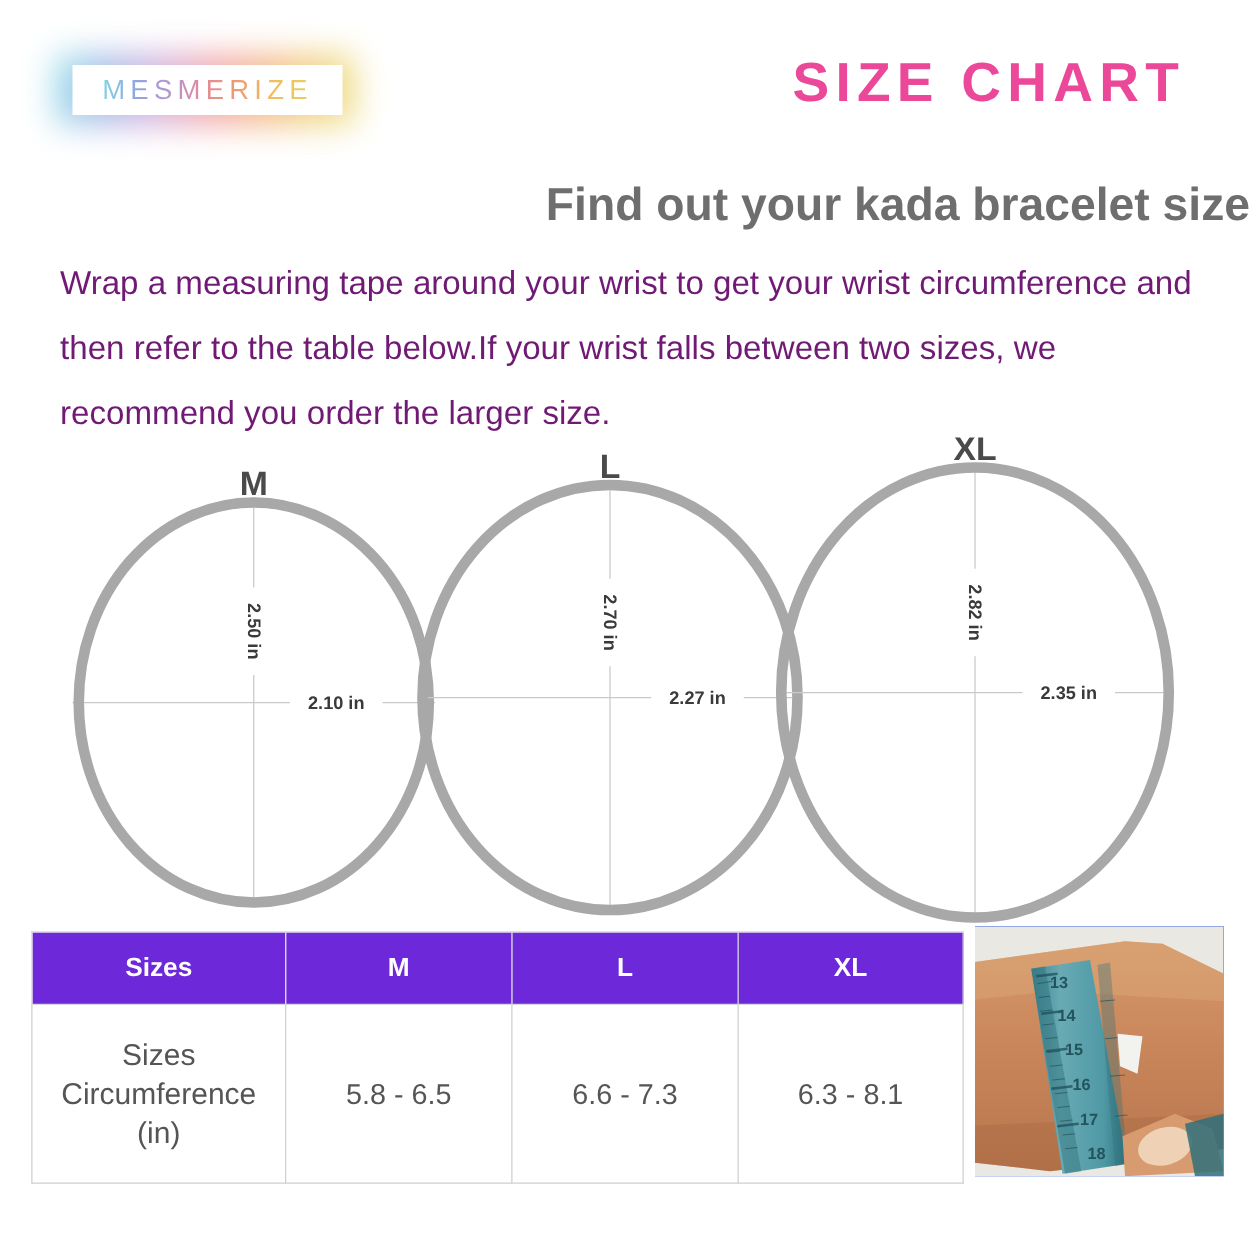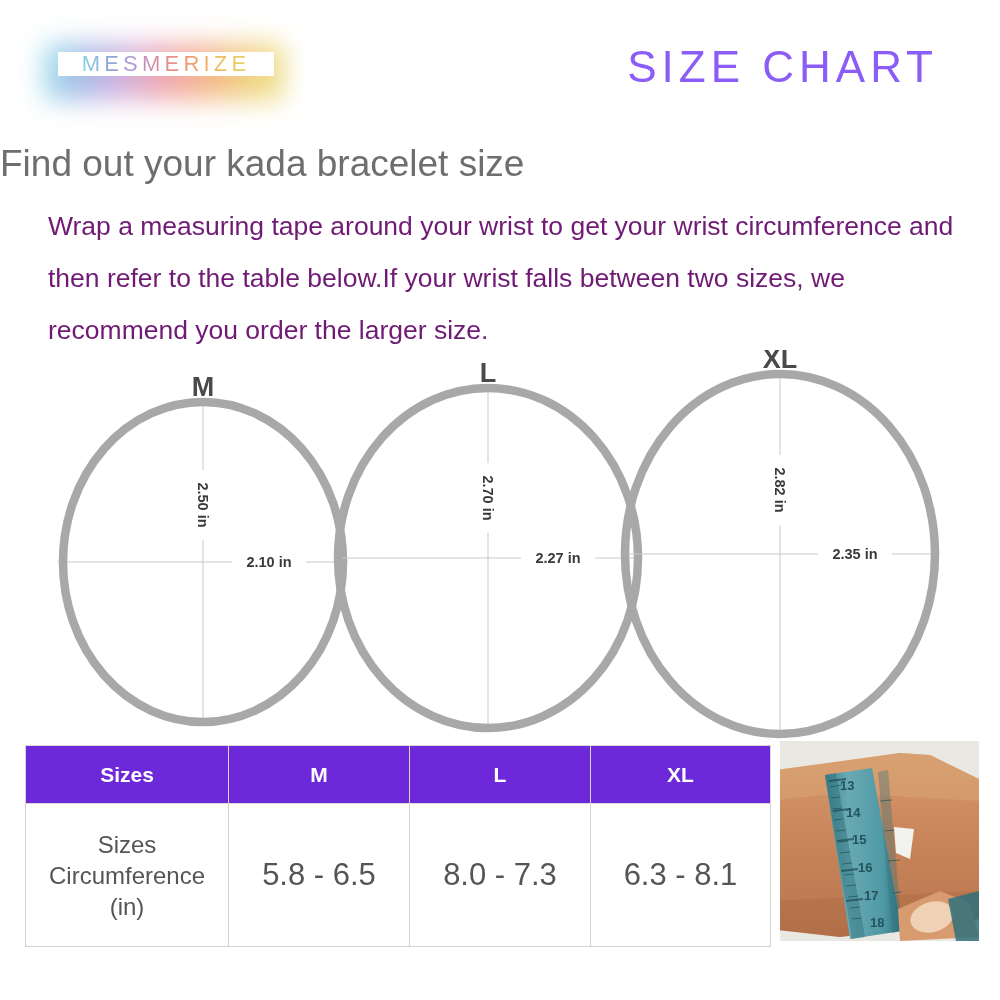--- a/index.html
+++ b/index.html
@@ -31,21 +31,21 @@
     border-radius: 4px;
     background: linear-gradient(100deg,
       #7fdce8 0%, #8fa8e0 18%, #c79bd6 34%,
       #ef8f95 52%, #f0a766 70%, #ecc95f 86%, #e8d96a 100%);
     filter: blur(13px);
     opacity: .78;
   }
   .logo-card {
     position: absolute;
     left: 14px; top: 8px;
-    width: 216px; height: 24px;
+    width: 216px; height: 40px;
     background: #ffffff;
     display: flex;
     align-items: center;
     justify-content: center;
   }
   .logo-text {
     font-family: "Liberation Sans", sans-serif;
     font-size: 22px;
     font-weight: 400;
     letter-spacing: 4.2px;
@@ -55,39 +55,39 @@
     -webkit-background-clip: text;
     background-clip: text;
     color: transparent;
     -webkit-text-fill-color: transparent;
     white-space: nowrap;
   }
 
   
   .size-chart-title {
     position: absolute;
-    right: 62px;
+    right: 52px;
     top: 42px;
     font-size: 44px;
-    font-weight: 400;
+    font-weight: 700;
     letter-spacing: 5px;
-    color: #8b5cf6;
+    color: #ec4899;
     font-family: "Liberation Sans", sans-serif;
     white-space: nowrap;
   }
 
   
   .headline {
     position: absolute;
     left: 0; right: 0;
     top: 143px;
-    text-align: left;
+    text-align: right;
     font-size: 37px;
     color: #6e6e6e;
-    font-weight: 400;
+    font-weight: 700;
     font-family: "Liberation Sans", sans-serif;
   }
   .intro {
     position: absolute;
     left: 48px;
     top: 200px;
     width: 906px;
     font-size: 26.5px;
     line-height: 52px;
     color: #701a75;
@@ -144,21 +144,21 @@
     font-size: 21px;
     font-weight: 700;
     height: 55px;
     border: 1px solid #d8d8d8;
     text-align: center;
     vertical-align: middle;
   }
   .size-table td {
     background: #ffffff;
     color: #555555;
-    font-size: 31px;
+    font-size: 23px;
     height: 140px;
     border: 1px solid #d0d0d0;
     text-align: center;
     vertical-align: middle;
     font-weight: 400;
   }
   .size-table td.rowhead {
     font-size: 24px;
     line-height: 31px;
   }
@@ -252,21 +252,21 @@
     </tr>
   </thead>
   <tbody>
     <tr>
       <td class="rowhead">
         <span>Sizes</span><br>
         <span>Circumference</span><br>
         <span>(in)</span>
       </td>
       <td>5.8 - 6.5</td>
-      <td>8.0 - 7.3</td>
+      <td>6.6 - 7.3</td>
       <td>6.3 - 8.1</td>
     </tr>
   </tbody>
 </table>
 
 <div class="photo">
   <svg width="199" height="200" viewBox="0 0 199 200" xmlns="http://www.w3.org/2000/svg">
     <defs>
       <linearGradient id="armGrad" x1="0" y1="0" x2="0" y2="1">
         <stop offset="0%" stop-color="#d69a6d"></stop>

